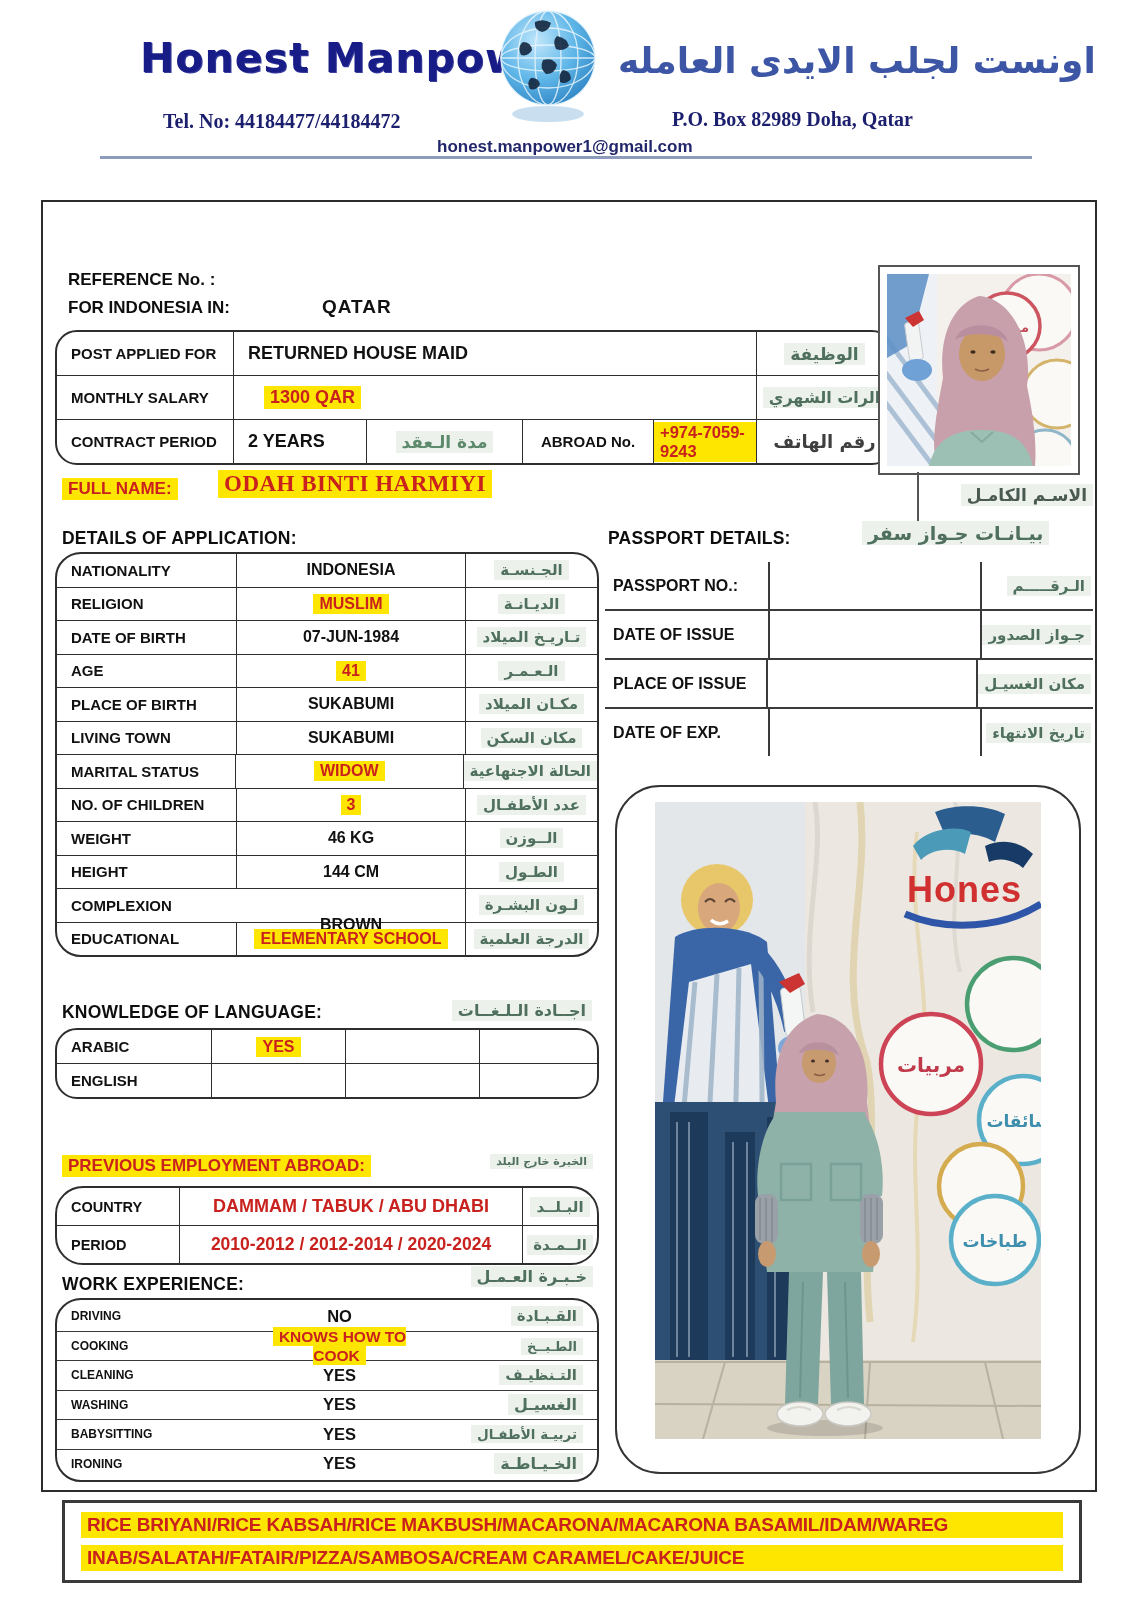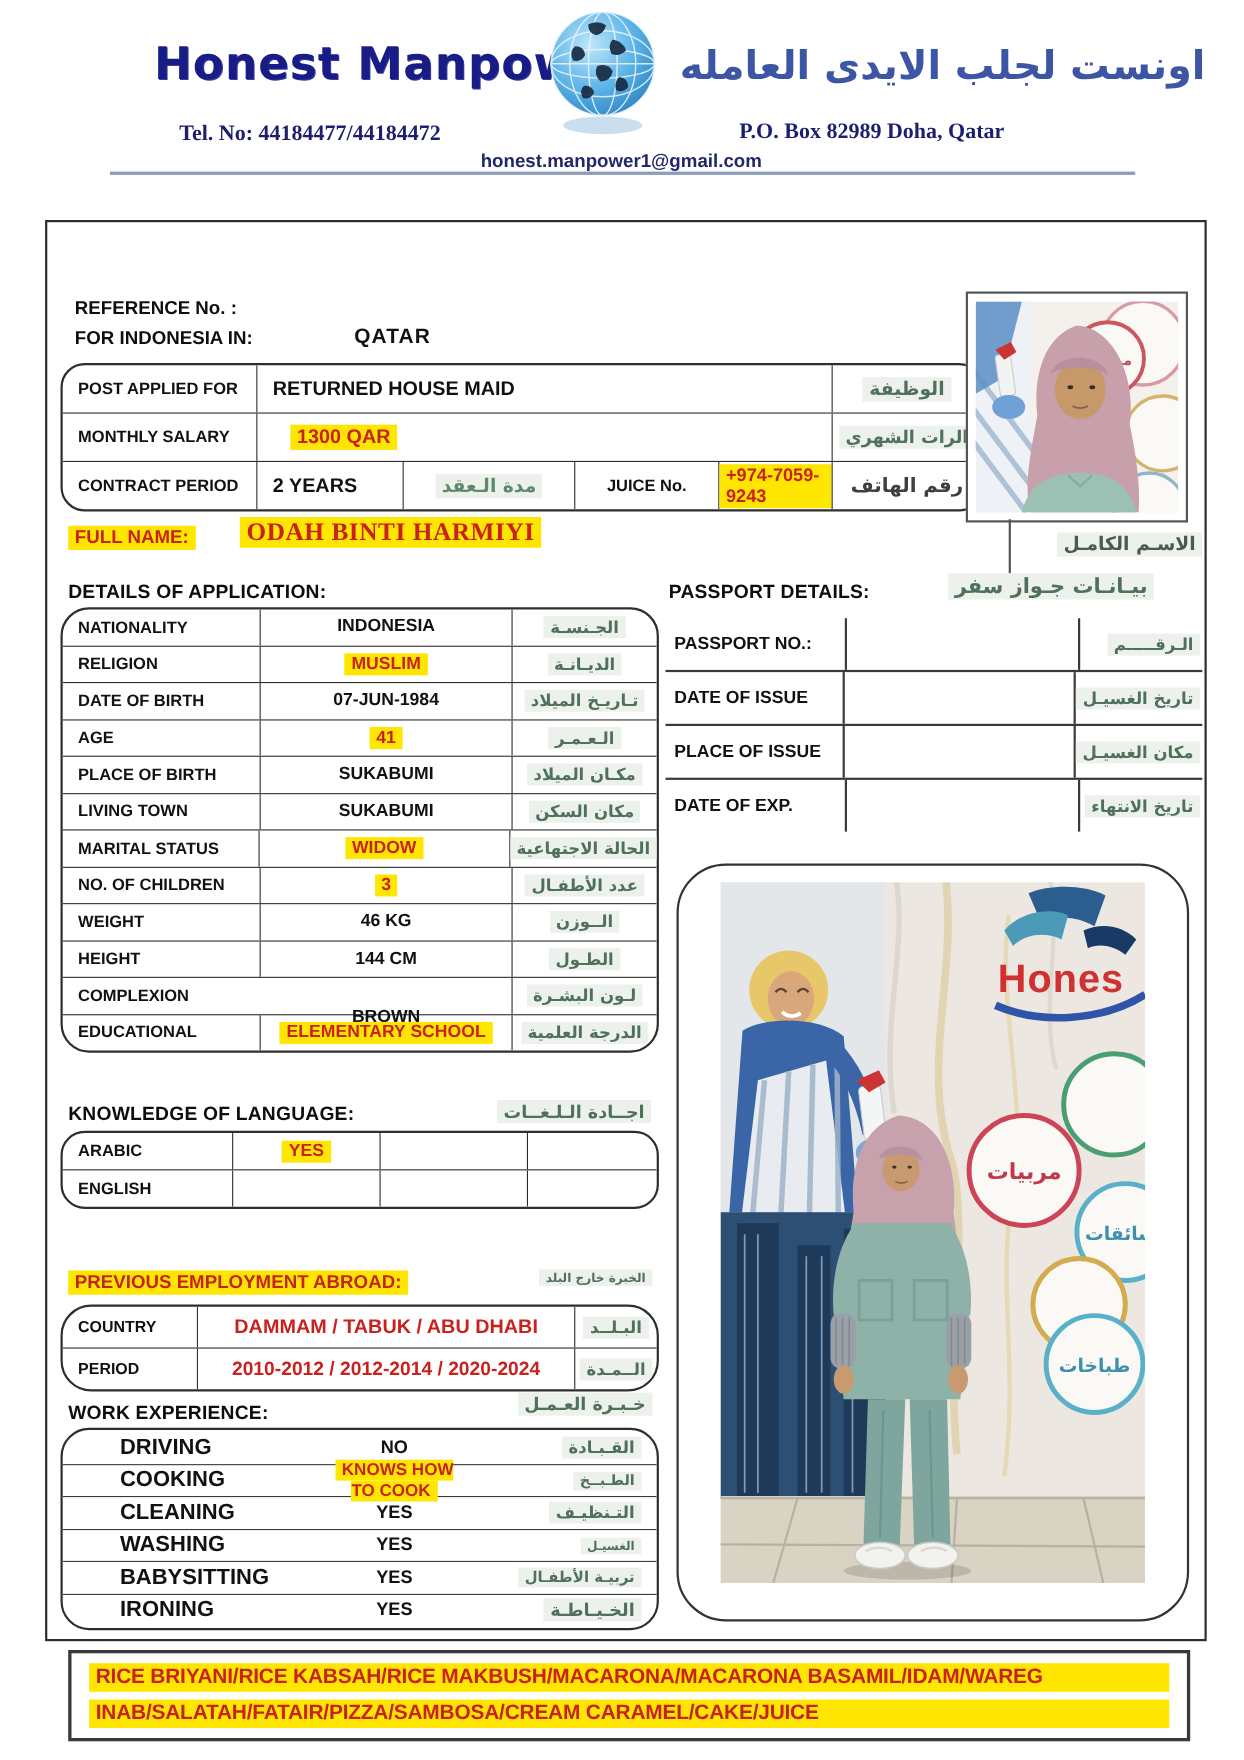--- a/index.html
+++ b/index.html
@@ -51,21 +51,21 @@
   .p-ar{flex:1;display:flex;align-items:center;justify-content:flex-end;padding-right:2px;}
 
   
   .l-row{height:33px;}
   .l-c1{width:140px;}
   .l-c{width:133px;}
 
   
   .w-row{height:28.5px;display:flex;align-items:center;}
   .w-row + .w-row{border-top:1.6px solid #3a3a3a;}
-  .w-label{width:185px;padding-left:52px;font-weight:bold;font-size:20px;}
+  .w-label{width:185px;padding-left:14px;font-weight:bold;font-size:12px;}
   .w-val{flex:1;text-align:center;font-weight:bold;font-size:16.5px;}
   .w-ar{width:160px;text-align:right;padding-right:14px;}
 
   
   .food{border:3px solid #3a3a3a;background:#fff;padding:9px 16px;display:flex;flex-direction:column;gap:7px;}
   .food span{display:table;background:#ffe600;color:#c9211e;font-weight:bold;font-size:19px;
              letter-spacing:-0.2px;padding:2px 6px;white-space:nowrap;}
 
   .name-serif{font-family:Liberation Serif, serif;font-weight:bold;font-size:23px;letter-spacing:.5px;}
   .photo-frame1{border:2px solid #555;background:#fff;padding:7px;}
@@ -135,21 +135,21 @@
       <div class="cell vline c-center" style="width:135px;">
           <span class="ar" style="font-size:16px;">الرات الشهري</span>
         </div>
     </div>
     <div class="row post-row">
       <div class="cell c-label" style="width:162px;">CONTRACT PERIOD</div>
       <div class="cell vline post-val" style="width:118px;padding-left:14px;">2 YEARS</div>
       <div class="cell vline c-center" style="width:155px;">
           <span class="ar" style="font-size:17px;color:#5d8a6d;">مدة الـعقد</span>
         </div>
-      <div class="cell vline c-center" style="width:130px;font-size:15px;font-weight:bold;">JUICE No.</div>
+      <div class="cell vline c-center" style="width:130px;font-size:15px;font-weight:bold;">ABROAD No.</div>
       <div class="cell vline c-center" style="flex:1;">
           <span class="hl" style="font-size:16.5px;">+974-7059-9243</span>
         </div>
       <div class="cell vline c-center" style="width:135px;">
           <span class="ar-plain" style="font-size:18px;color:#3f3f3f;">رقم الهاتف</span>
         </div>
     </div>
   </div>
 
   <div class="abs photo-frame1" style="left:878px;top:265px;width:184px;height:192px;">
@@ -317,21 +317,21 @@
       <div class="p-label">PASSPORT NO.:</div>
       <div class="p-val"></div>
       <div class="p-ar">
           <span class="ar">الـرقـــــم</span>
         </div>
     </div>
     <div class="p-row">
       <div class="p-label">DATE OF ISSUE</div>
       <div class="p-val"></div>
       <div class="p-ar">
-          <span class="ar">تاريخ الغسيـل</span>
+          <span class="ar">جـواز الصدور</span>
         </div>
     </div>
     <div class="p-row">
       <div class="p-label">PLACE OF ISSUE</div>
       <div class="p-val"></div>
       <div class="p-ar">
           <span class="ar">مكان الغسيـل</span>
         </div>
     </div>
     <div class="p-row">
@@ -518,21 +518,21 @@
       <div class="w-ar"><span class="ar" style="font-size:13px;">الطـبــخ</span></div>
     </div>
     <div class="w-row">
       <div class="w-label">CLEANING</div>
       <div class="w-val"><span>YES</span></div>
       <div class="w-ar"><span class="ar">التـنظيـف</span></div>
     </div>
     <div class="w-row">
       <div class="w-label">WASHING</div>
       <div class="w-val"><span>YES</span></div>
-      <div class="w-ar"><span class="ar" style="font-size:11px;">الغسيـل</span></div>
+      <div class="w-ar"><span class="ar" style="font-size:16px;">الغسيـل</span></div>
     </div>
     <div class="w-row">
       <div class="w-label">BABYSITTING</div>
       <div class="w-val"><span>YES</span></div>
       <div class="w-ar"><span class="ar" style="font-size:13.5px;">تربيـة الأطفـال</span></div>
     </div>
     <div class="w-row">
       <div class="w-label">IRONING</div>
       <div class="w-val"><span>YES</span></div>
       <div class="w-ar"><span class="ar" style="font-size:16px;">الخـيـاطـة</span></div>

